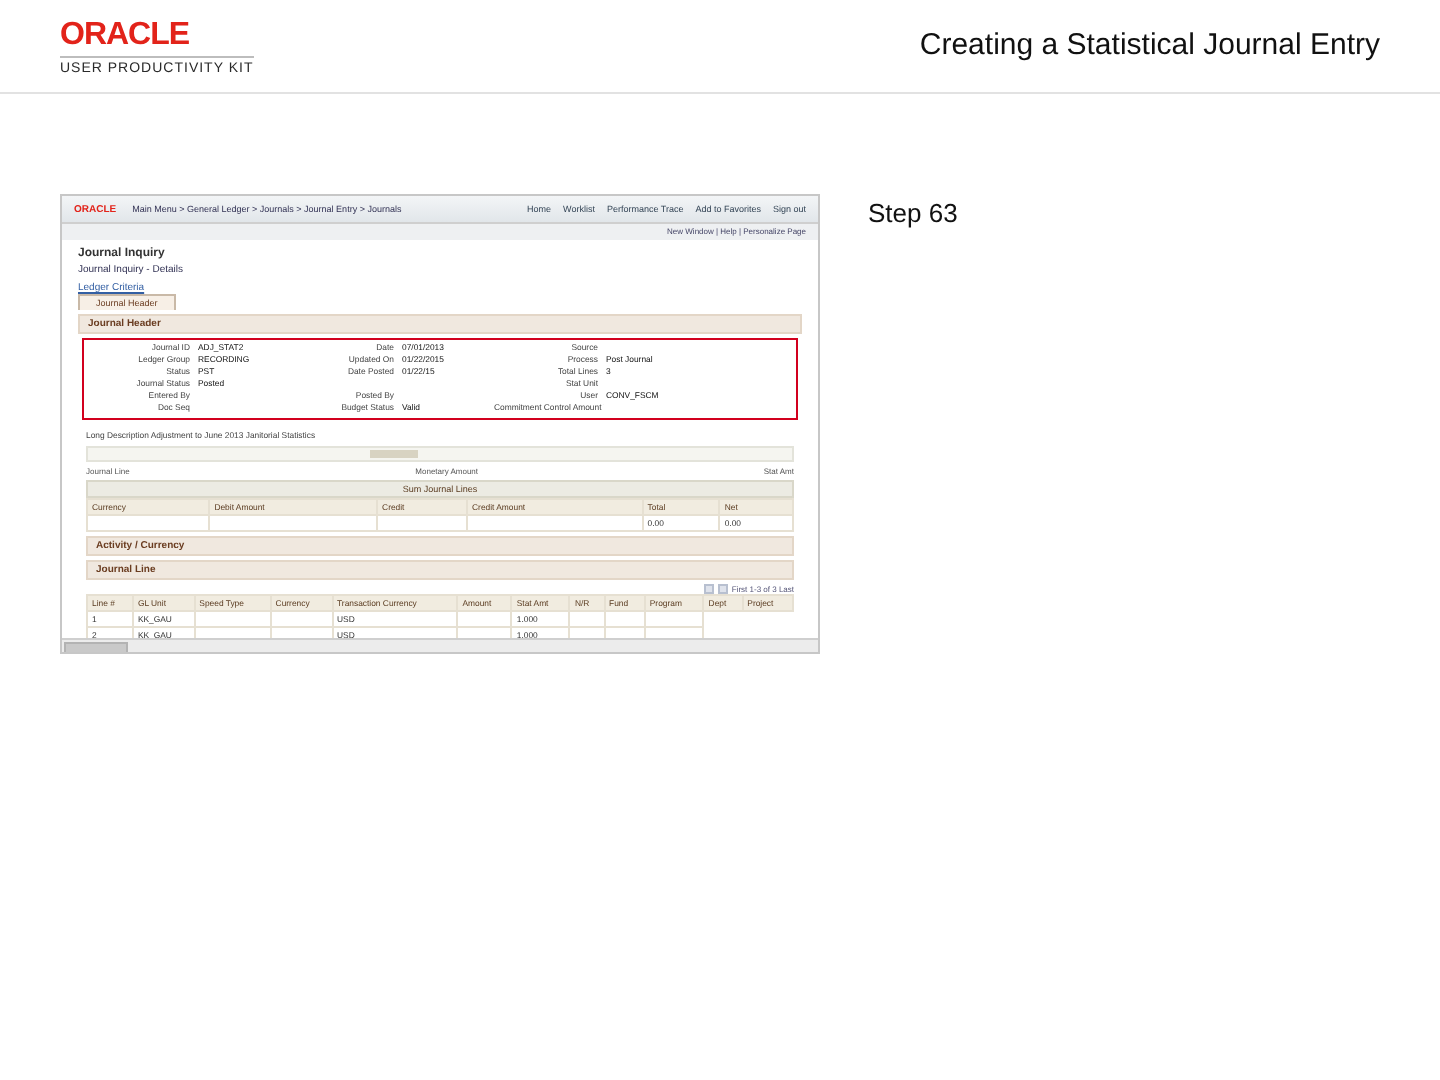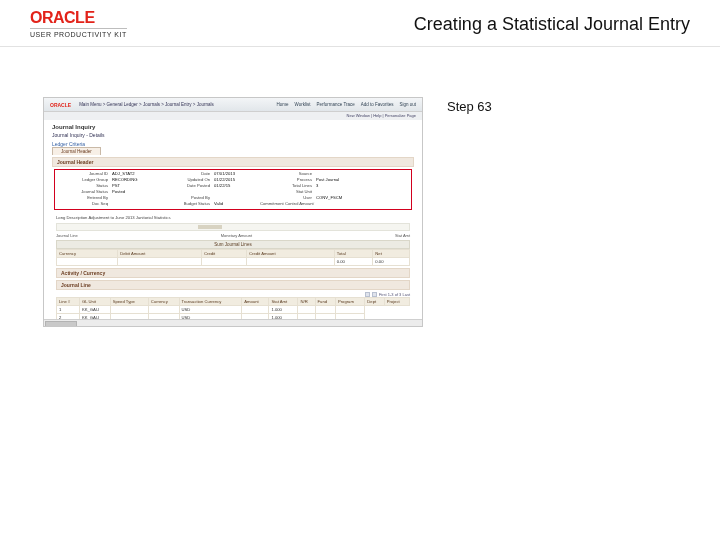--- a/index.html
+++ b/index.html
@@ -32,29 +32,28 @@
   .upk-text {
     font-size: 7px;
     color: #2a2a2a;
     letter-spacing: 0.5px;
     margin-top: 2px;
     border-top: 1px solid #bdbdbd;
     padding-top: 2px;
   }
   .doc-title {
     margin-left: auto;
-    font-size: 18px;
+    font-size: 15px;
     color: #111;
     padding-top: 4px;
   }
   .content-row {
     display: flex;
     padding: 50px 30px 20px 30px;
     gap: 24px;
-    margin-left: 13px;
   }
   .screenshot-col {
     width: 380px;
     flex: 0 0 380px;
   }
   .text-col {
     flex: 1;
     font-size: 13px;
     color: #111;
     line-height: 1.6;

